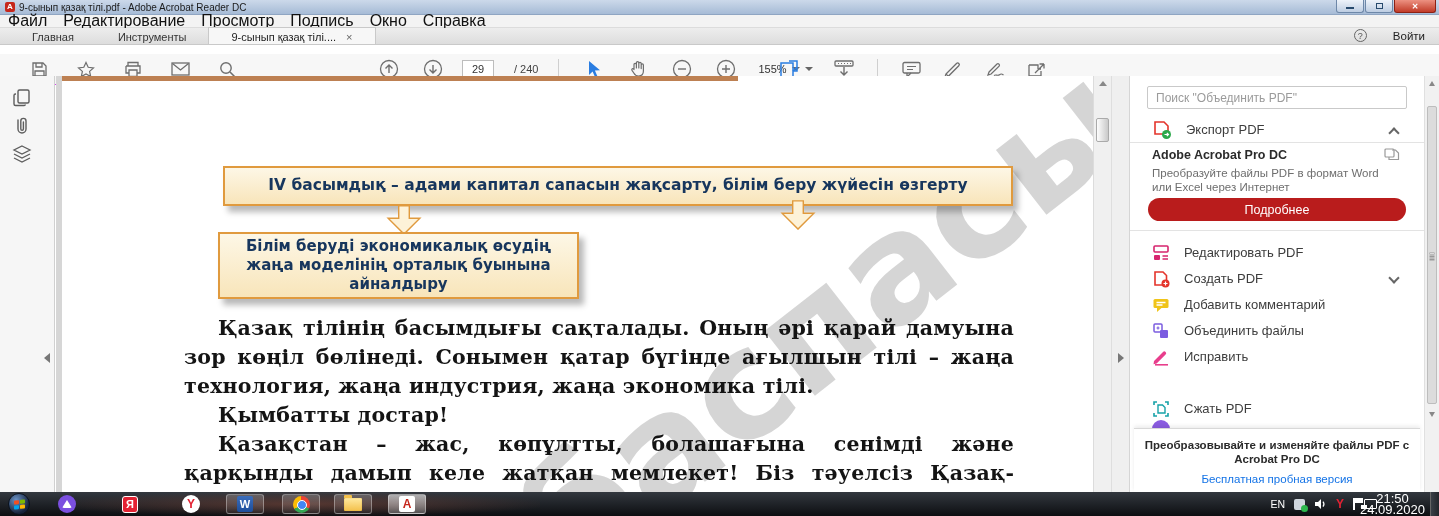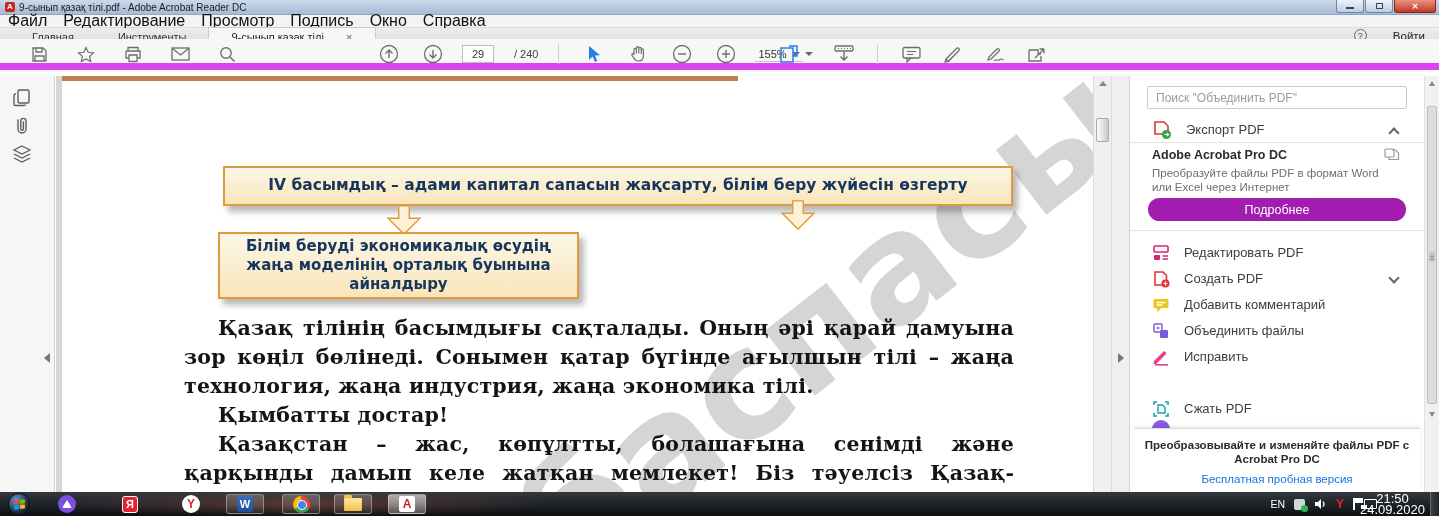--- a/index.html
+++ b/index.html
@@ -31,22 +31,22 @@
     display:flex; align-items:flex-end; font-size:11px; color:#333; }
   .tab { height:17px; padding:2px 22px 0; display:flex; align-items:center; }
   .tab.active { background:#f7f7f7; border:1px solid #c9c9c9; border-bottom:none; color:#222; gap:10px; }
   .tab .close-x { color:#666; font-size:11px; }
   .tabbar-right { position:absolute; right:14px; top:1px; display:flex; align-items:center; gap:26px; }
   .help-circ { width:13px; height:13px; border:1px solid #666; border-radius:50%; font-size:9px; color:#555;
     display:flex; align-items:center; justify-content:center; }
   .signin { font-size:11.5px; color:#222; }
 
   
-  .toolbar { position:absolute; left:0; top:39px; width:100%; height:31px; background:#f7f7f7;
-    border-bottom:7px solid #d946ef; }
+  .toolbar { position:absolute; left:0; top:54px; width:100%; height:31px; background:#f7f7f7;
+    border-bottom:1px solid #d946ef; }
   .tgroup { position:absolute; top:0; height:30px; display:flex; align-items:center; }
   .tbtn { width:30px; height:26px; display:flex; align-items:center; justify-content:center; border-radius:2px; }
   .tsep { width:1px; height:20px; background:#cfcfcf; margin:0 6px; }
   .page-input { width:32px; height:18px; border:1px solid #bdbdbd; background:#fff; font-size:11px;
     text-align:center; color:#333; font-family:"Liberation Sans",sans-serif; }
   .page-total { font-size:11px; color:#444; margin-left:6px; }
   .zoom-box { display:flex; align-items:center; gap:5px; font-size:11px; color:#333;
     border-bottom:1px solid #c4c4c4; padding:1px 3px; }
   .caret-down { width:0; height:0; border-left:4px solid transparent; border-right:4px solid transparent;
     border-top:4px solid #666; }
@@ -103,21 +103,21 @@
   .searchbox::placeholder { color:#9b9b9b; }
   .tool-row { position:absolute; left:0; width:100%; height:25px; display:flex; align-items:center;
     padding-left:22px; gap:14px; font-size:13px; color:#3d3d3d; }
   .chev { width:8px; height:8px; border-left:2px solid #666; border-bottom:2px solid #666; position:absolute; right:26px; }
   .chev.up { transform:rotate(135deg); top:12px; }
   .chev.down { transform:rotate(-45deg); top:6px; }
   .divider { position:absolute; left:0; width:100%; height:1px; background:#e3e3e3; }
   .promo-title { position:absolute; left:22px; top:72px; font-size:12.5px; font-weight:bold; color:#2b2b2b; }
   .promo-desc { position:absolute; left:22px; top:90px; width:240px; font-size:11.5px; color:#6e6e6e; line-height:14px; }
   .promo-btn { position:absolute; left:18px; top:122px; width:258px; height:23px; border:none; border-radius:12px;
-    background:#a21caf; color:#fff; font-size:12.5px; font-family:"Liberation Sans",sans-serif; }
+    background:#b91c1c; color:#fff; font-size:12.5px; font-family:"Liberation Sans",sans-serif; }
   .copy-ico { position:absolute; right:24px; top:72px; }
 
   .bottom-card { position:absolute; left:4px; top:352px; width:286px; height:64px; background:#fff;
     border-top:1px solid #d8d8d8; box-shadow:0 -2px 4px rgba(0,0,0,0.08); text-align:center; }
   .bottom-card .bc-text { margin-top:9px; font-size:11.5px; font-weight:bold; color:#2b2b2b; line-height:14px; }
   .bottom-card .bc-link { display:inline-block; margin-top:7px; font-size:11.5px; color:#1473e6; }
 
   .ppanel-scroll { position:absolute; left:1424px; top:76px; width:15px; height:416px; background:#f1f1f1;
     border-left:1px solid #e0e0e0; }
   .ppanel-scroll .arr-up { position:absolute; left:4px; top:5px; width:0; height:0;

